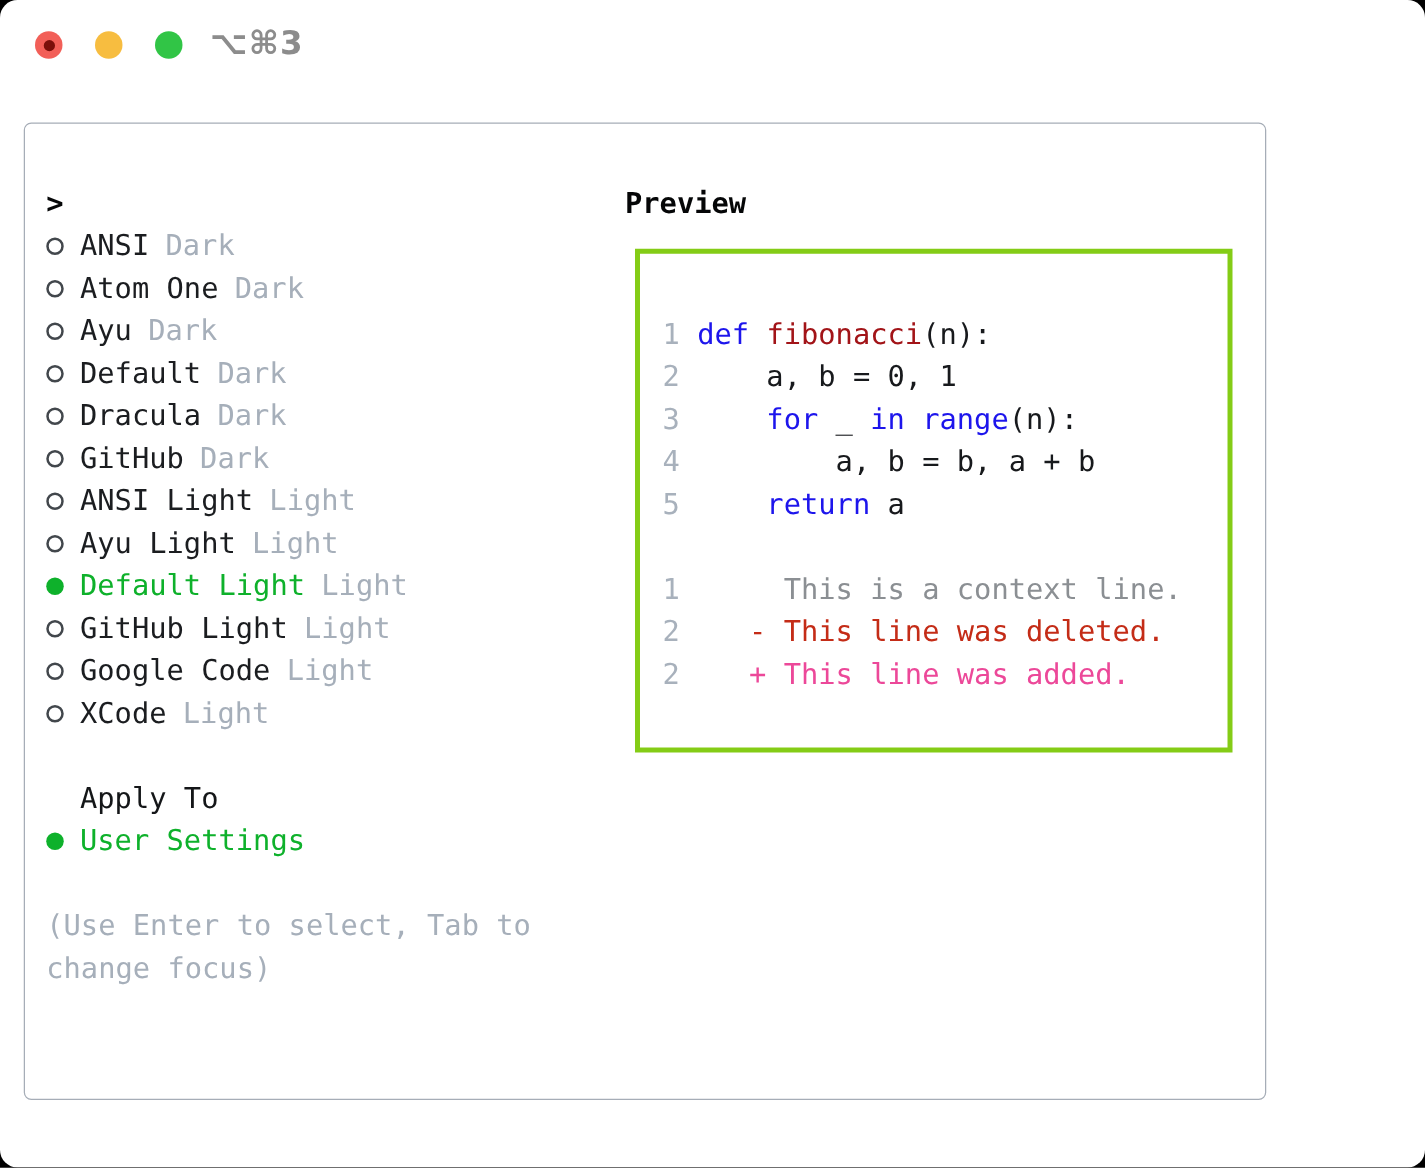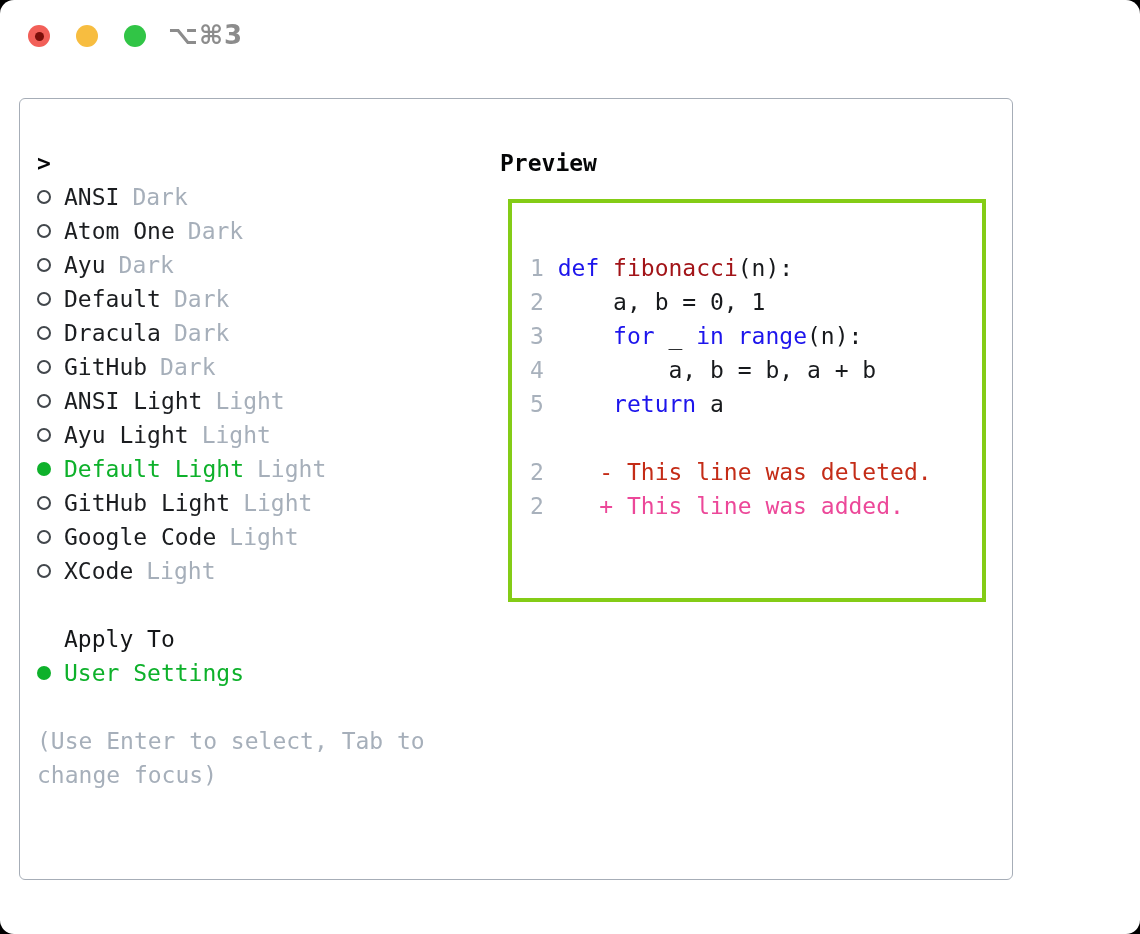--- a/index.html
+++ b/index.html
@@ -192,19 +192,20 @@
 
     <div class="preview-title">Preview</div>
     <div class="preview-box">
       <div id="preview-lines">
           <div class="code-line"><span class="tok-ln">1 </span><span class="tok-kw">def</span><span class="tok-pl"> </span><span class="tok-fn">fibonacci</span><span class="tok-pl">(n):</span></div>
           <div class="code-line"><span class="tok-ln">2 </span><span class="tok-pl">    a, b = 0, 1</span></div>
           <div class="code-line"><span class="tok-ln">3 </span><span class="tok-pl">    </span><span class="tok-kw">for</span><span class="tok-pl"> _ </span><span class="tok-kw">in</span><span class="tok-pl"> </span><span class="tok-kw">range</span><span class="tok-pl">(n):</span></div>
           <div class="code-line"><span class="tok-ln">4 </span><span class="tok-pl">        a, b = b, a + b</span></div>
           <div class="code-line"><span class="tok-ln">5 </span><span class="tok-pl">    </span><span class="tok-kw">return</span><span class="tok-pl"> a</span></div>
           <div class="code-line">&nbsp;</div>
+          <div class="code-line"><span class="tok-ln">1</span><span class="tok-ctx">      This is a context line.</span></div>
           <div class="code-line"><span class="tok-ln">2</span><span class="tok-del">    - This line was deleted.</span></div>
           <div class="code-line"><span class="tok-ln">2</span><span class="tok-add">    + This line was added.</span></div>
         </div>
     </div>
 
   </div>
 </div>
 
 </body></html>

